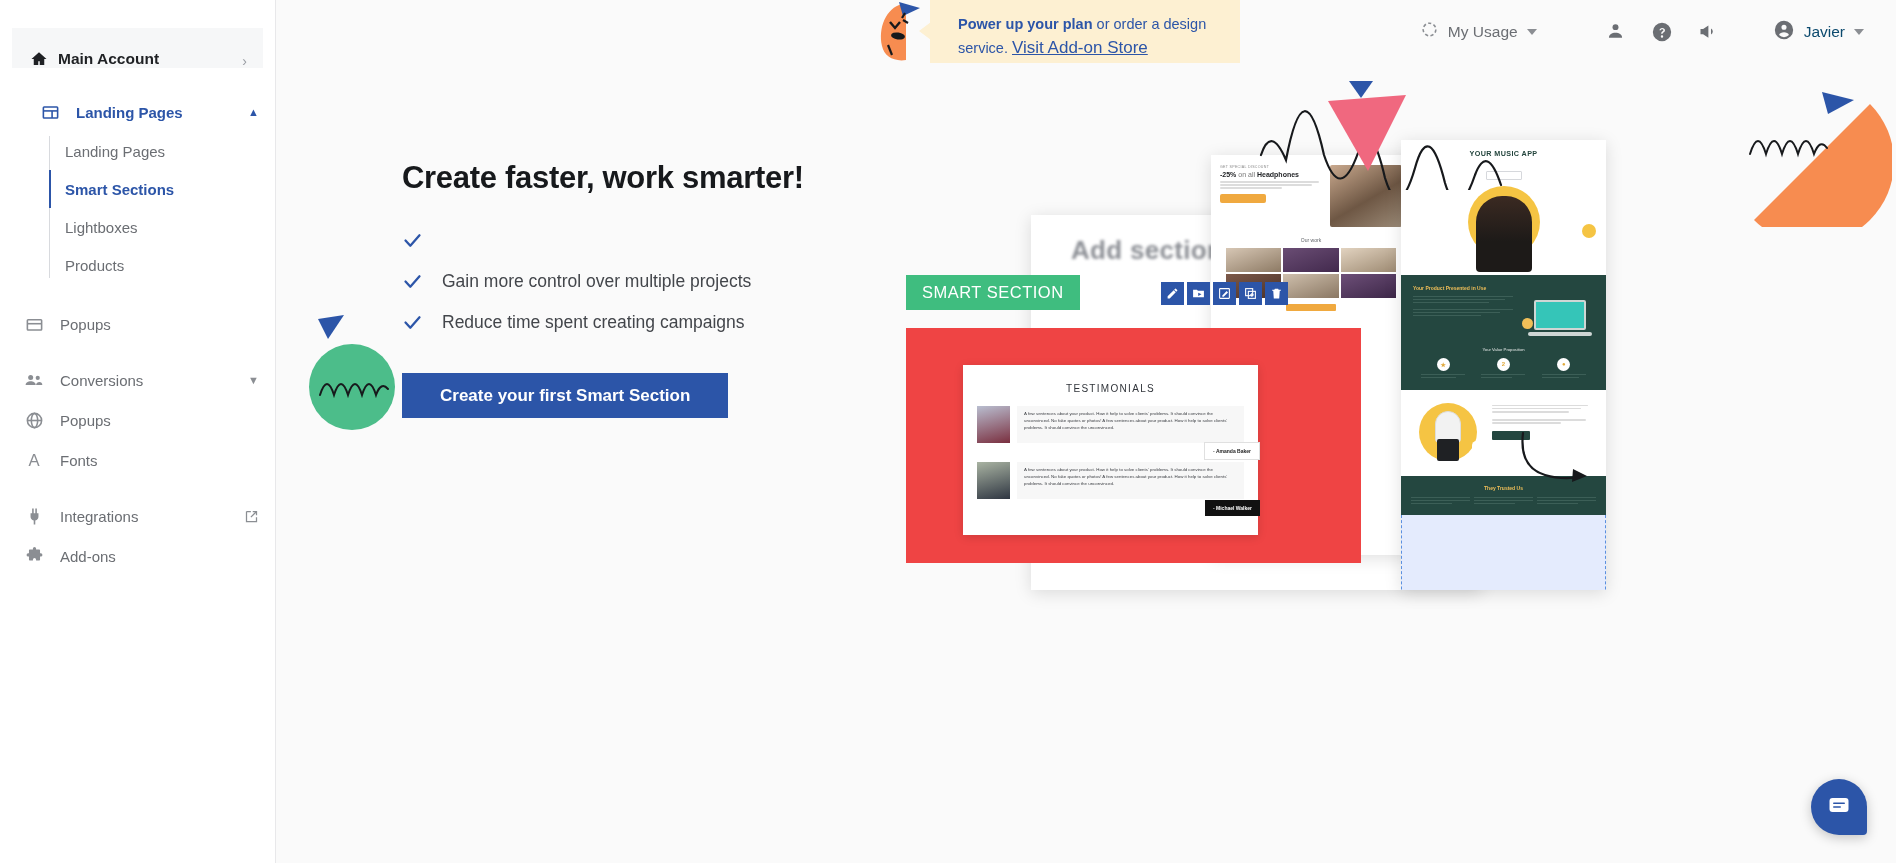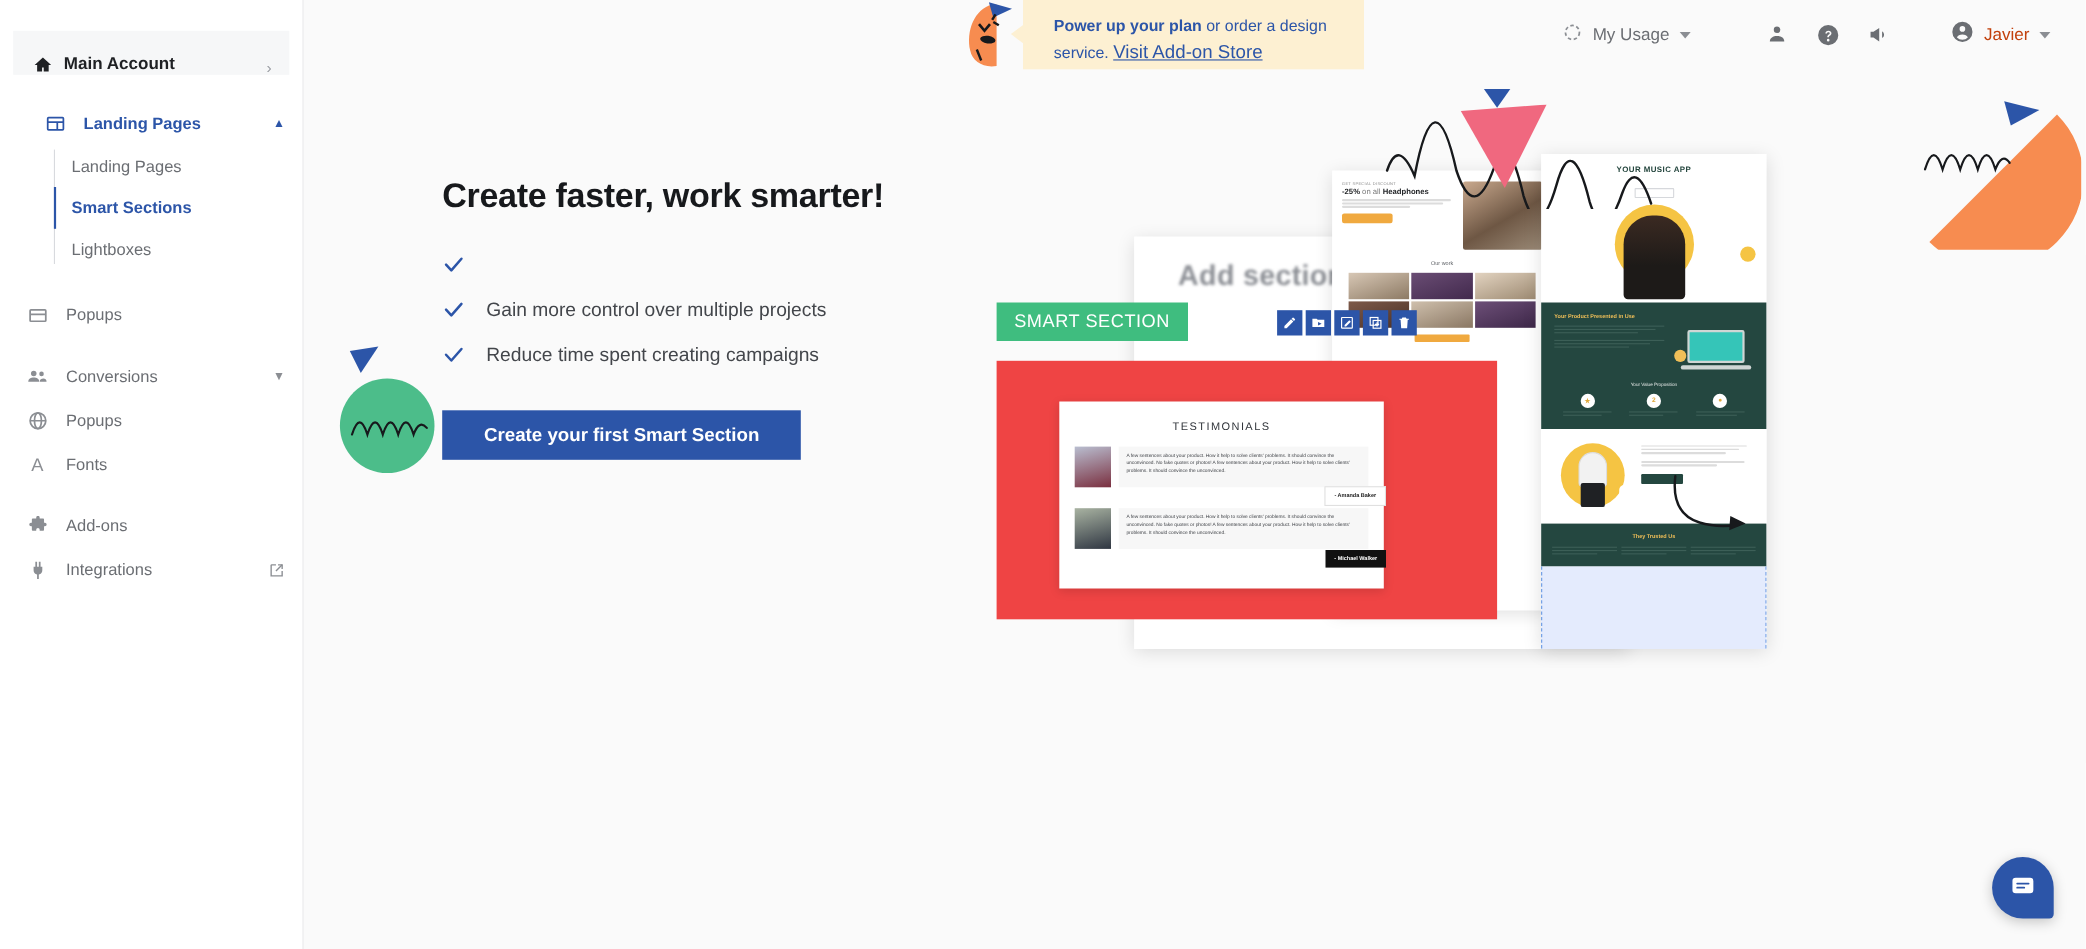--- a/index.html
+++ b/index.html
@@ -64,21 +64,21 @@
   #topbar { position: absolute; top: 0; left: 0; right: 0; height: 63px; z-index: 30; }
   .hdr-right {
     position: absolute; right: 22px; top: 0; height: 63px;
     display: flex; align-items: center; gap: 0;
   }
   .usage { display: flex; align-items: center; gap: 9px; padding: 0 14px; cursor: pointer; margin-right: 42px; }
   .usage-txt { font-size: 15.5px; color: #6b6e73; }
   .tri-down { width: 0; height: 0; border-left: 5px solid transparent; border-right: 5px solid transparent; border-top: 6px solid #8b8e93; }
   .hdr-ico { width: 46px; height: 46px; display: flex; align-items: center; justify-content: center; cursor: pointer; color: #6b6e73; }
   .user { display: flex; align-items: center; gap: 9px; padding: 0 10px 0 16px; cursor: pointer; margin-left: 26px; }
-  .user-txt { font-size: 15.5px; color: #c2410c; }
+  .user-txt { font-size: 15.5px; color: #0c4a6e; }
 
   
   #promo { position: absolute; left: 596px; top: 0; height: 63px; display: flex; align-items: flex-start; z-index: 25; }
   .promo-mascot { position: relative; width: 58px; height: 63px; flex: 0 0 58px; }
   .promo-box {
     background: #fdf0d2; height: 63px; width: 310px; position: relative;
     padding: 11px 18px 0 28px; display: flex; align-items: center;
   }
   .promo-box::before {
     content: ""; position: absolute; left: -11px; top: 22px;
@@ -219,20 +219,23 @@
         <div class="subnav">
           <div class="sub-row">
             <span class="sub-txt">Landing Pages</span>
           </div>
           <div class="sub-row active">
             <span class="sub-txt">Smart Sections</span>
           </div>
           <div class="sub-row">
             <span class="sub-txt">Lightboxes</span>
           </div>
+          <div class="sub-row">
+            <span class="sub-txt">Products</span>
+          </div>
         </div>
       </div>
 
       <div style="height:18px"></div>
 
       <div class="nav-row">
         <span class="nav-ico">
           <svg width="19" height="19" viewBox="0 0 24 24" fill="none" stroke="#8b8e93" stroke-width="2">
             <rect x="3" y="6" width="18" height="13" rx="1"></rect>
               <line x1="3" y1="11" x2="21" y2="11"></line>
@@ -274,40 +277,40 @@
             </svg>
         </span>
         <span class="nav-txt">Fonts</span>
       </div>
 
       <div style="height:16px"></div>
 
       <div class="nav-row">
         <span class="nav-ico">
           <svg width="19" height="19" viewBox="0 0 24 24" fill="#8b8e93">
-            <path d="M10 2a2 2 0 0 1 4 0v1h4a1 1 0 0 1 1 1v4h1a2 2 0 0 1 0 4h-1v4a1 1 0 0 1-1 1h-4v-1a2 2 0 0 0-4 0v1H6a1 1 0 0 1-1-1v-4H4a2 2 0 0 1 0-4h1V4a1 1 0 0 1 1-1h4V2z"></path>
-          </svg>
-        </span>
-        <span class="nav-txt">Add-ons</span>
-      </div>
-
-      <div class="nav-row">
-        <span class="nav-ico">
-          <svg width="19" height="19" viewBox="0 0 24 24" fill="#8b8e93">
             <path d="M9 2v6H7v4a5 5 0 0 0 4 4.9V22h2v-5.1A5 5 0 0 0 17 12V8h-2V2h-2v6h-2V2z"></path>
           </svg>
         </span>
         <span class="nav-txt">Integrations</span>
         <span class="nav-ext">
           <svg width="15" height="15" viewBox="0 0 24 24" fill="none" stroke="#8b8e93" stroke-width="2">
             <path d="M4 4h7M4 4v16h16v-7"></path>
               <path d="M14 4h6v6"></path>
               <line x1="11" y1="13" x2="20" y2="4"></line>
           </svg>
         </span>
+      </div>
+
+      <div class="nav-row">
+        <span class="nav-ico">
+          <svg width="19" height="19" viewBox="0 0 24 24" fill="#8b8e93">
+            <path d="M10 2a2 2 0 0 1 4 0v1h4a1 1 0 0 1 1 1v4h1a2 2 0 0 1 0 4h-1v4a1 1 0 0 1-1 1h-4v-1a2 2 0 0 0-4 0v1H6a1 1 0 0 1-1-1v-4H4a2 2 0 0 1 0-4h1V4a1 1 0 0 1 1-1h4V2z"></path>
+          </svg>
+        </span>
+        <span class="nav-txt">Add-ons</span>
       </div>
 
     </nav>
   </aside>
 
   <section id="main">
 
     <div id="topbar">
       <div class="hdr-right">
         <div class="usage">

